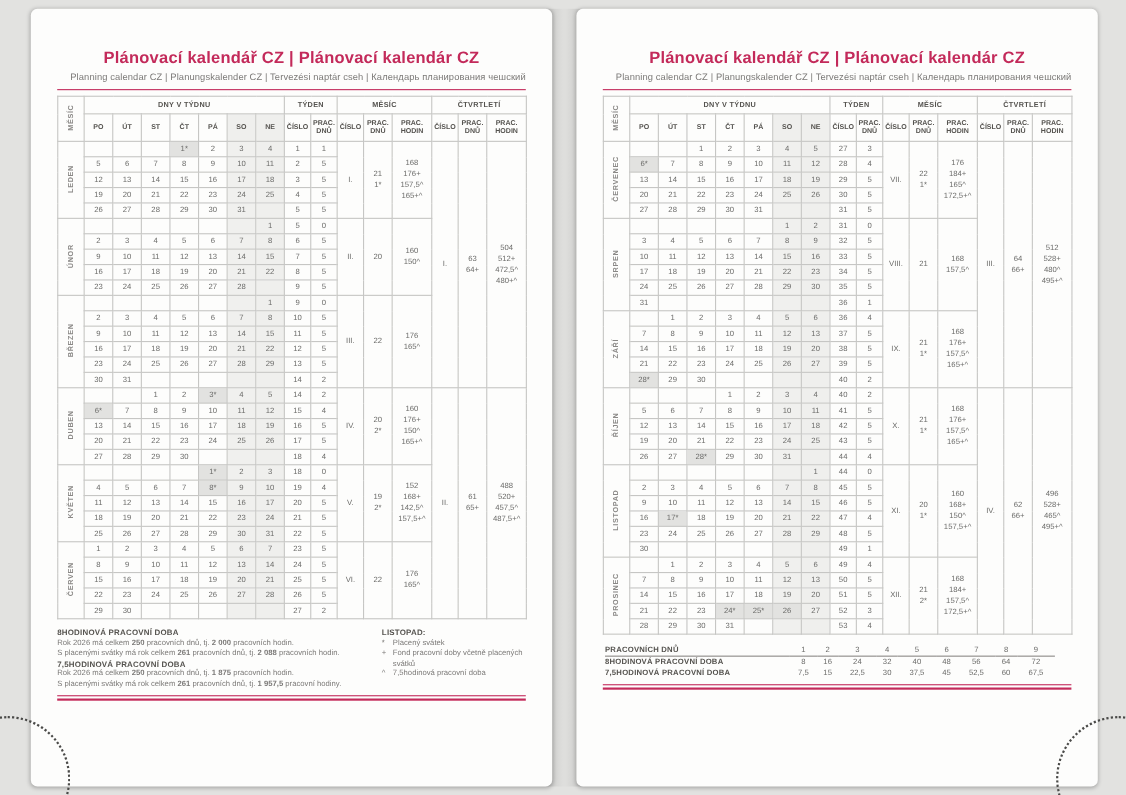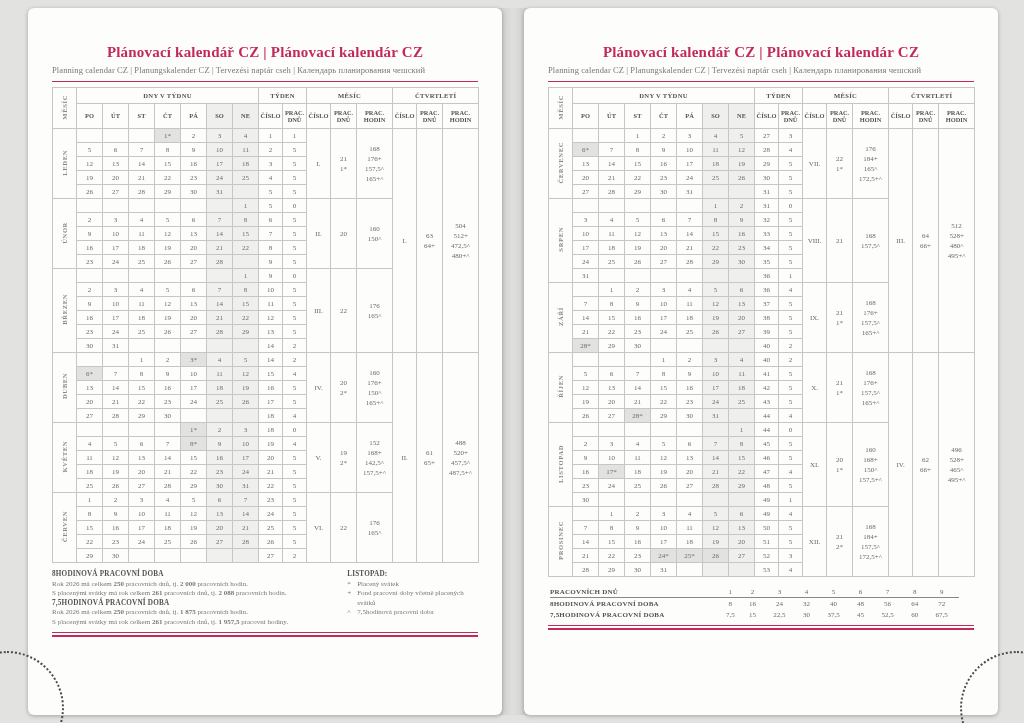--- a/index.html
+++ b/index.html
@@ -8,41 +8,41 @@
     background:#e2e2e0;
     font-family:"Liberation Sans", sans-serif;
     -webkit-font-smoothing:antialiased;
   }
   .page{
     position:absolute;top:8px;width:474px;height:707px;
     background:#fdfdfc;border-radius:6px;
     box-shadow:0 1px 4px rgba(0,0,0,.28);
     padding:0 24px;box-sizing:content-box;
   }
-  .page{width:426px;padding:0 24px;font-family:Liberation Serif, serif;}
+  .page{width:426px;padding:0 24px;}
   .page.left{left:28px;}
   .page.right{left:524px;}
   .spine{
     position:absolute;top:8px;left:498px;width:30px;height:707px;
     background:linear-gradient(90deg,rgba(0,0,0,.10),rgba(0,0,0,.02) 45%,rgba(0,0,0,.02) 55%,rgba(0,0,0,.10));
   }
   .corner-dots{
     position:absolute;width:110px;height:110px;border-radius:50%;
     border:2px dotted #4a4a48;background:transparent;
   }
   .corner-dots.bl{left:-50px;bottom:-42px;}
   .corner-dots.br{right:-50px;bottom:-42px;}
 
   .page-title{
     margin-top:36px;text-align:center;
     font-size:15px;font-weight:bold;letter-spacing:.2px;
     color:var(--accent);
   }
   .page-subtitle{
-    margin-top:4px;text-align:left;
+    margin-top:4px;text-align:right;
     font-size:8.5px;color:#7b7977;letter-spacing:.1px;
   }
   .head-rule{margin-top:6px;border-top:1.5px solid var(--accent);}
 
   table.cal{
     width:100%;border-collapse:collapse;table-layout:fixed;margin-top:5px;
   }
   table.cal td,table.cal th{
     border:1px solid #c6c6c4;
     font-size:7px;color:#6b6b69;text-align:center;vertical-align:middle;

